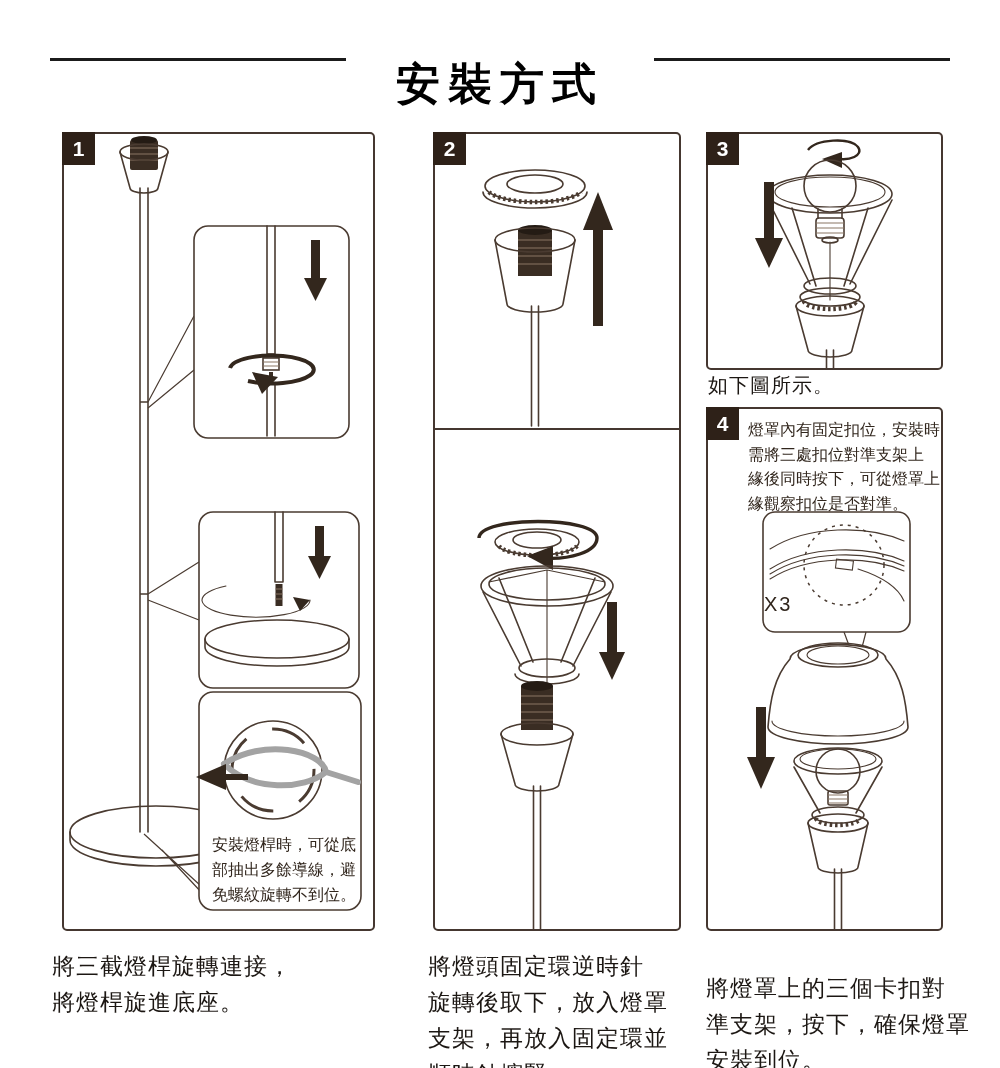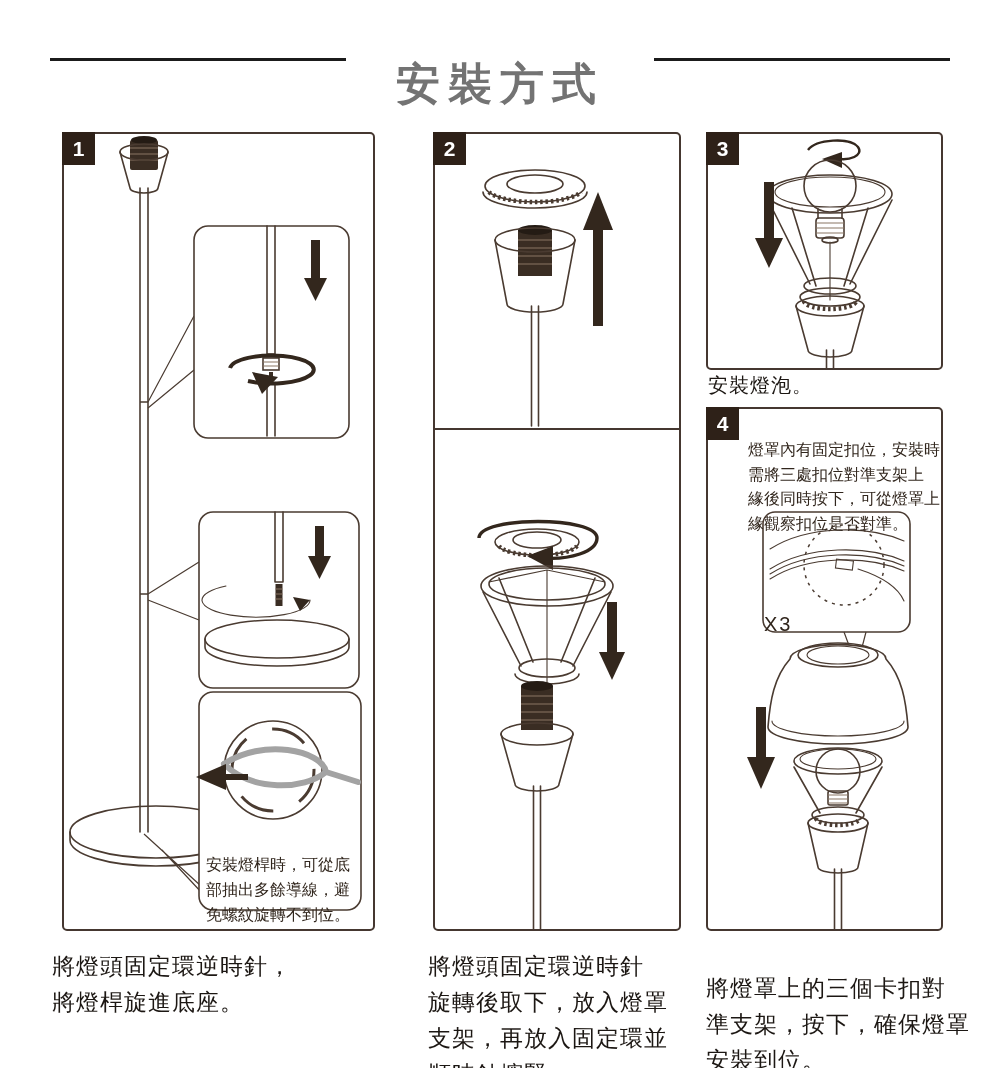--- a/index.html
+++ b/index.html
@@ -1,35 +1,35 @@
 <!DOCTYPE html>
 <html><head>
 <meta charset="utf-8">
 <style>
   html,body{margin:0;padding:0;background:#fff;}
   .page{position:relative;width:1000px;height:1068px;background:#fff;overflow:hidden;
         font-family:"Liberation Sans","DejaVu Sans",sans-serif;color:#231c16;}
   
   .title{position:absolute;left:0;right:0;top:26px;text-align:center;
-         font-size:44px;font-weight:700;letter-spacing:8px;color:#737373;}
+         font-size:44px;font-weight:700;letter-spacing:8px;color:#000000;}
   .rule{position:absolute;top:58px;height:3px;background:#1b1b1b;}
   .rule-left{left:50px;width:296px;}
   .rule-right{left:654px;width:296px;}
   
   .panel{position:absolute;border:2px solid #453730;border-radius:5px;background:#fff;box-sizing:border-box;}
   #panel1{left:62px;top:132px;width:313px;height:799px;}
   #panel2{left:433px;top:132px;width:248px;height:799px;}
   #panel3{left:706px;top:132px;width:237px;height:238px;}
   #panel4{left:706px;top:407px;width:237px;height:524px;}
   .badge{position:absolute;left:-2px;top:-2px;width:33px;height:33px;background:#2e2118;
          color:#fff;font-size:21px;font-weight:700;display:flex;align-items:center;justify-content:center;}
   .panel svg{position:absolute;left:0;top:0;}
   
-  .note{position:absolute;white-space:pre-line;color:#31261d;margin-top:20px;}
-  #note1{left:142px;top:698px;width:152px;font-size:16px;line-height:25px;}
+  .note{position:absolute;white-space:pre-line;color:#31261d;}
+  #note1{left:148px;top:698px;width:152px;font-size:16px;line-height:25px;}
   #note2{left:9px;top:300px;width:234px;font-size:17px;line-height:26px;}
   #instr4{left:40px;top:9px;width:194px;font-size:16px;line-height:24.5px;}
   #x3{left:56px;top:184px;font-size:20px;letter-spacing:2px;color:#31261d;}
   .divider{position:absolute;left:0;top:294px;width:100%;height:2px;background:#453730;}
   
   .caption{position:absolute;top:948px;white-space:pre-line;font-size:23px;line-height:36px;
            letter-spacing:1px;color:#1c1713;}
   #cap1{left:52px;width:340px;}
   #cap2{left:428px;width:280px;}
   #cap3{left:706px;width:270px;margin-top:22px;}
@@ -217,21 +217,21 @@
       </g>
       <path class="ln" d="M118.5,216 V234 M125.5,216 V234"></path>
       <g>
         <rect class="arrow" x="56" y="48" width="10" height="56"></rect>
         <polygon class="arrow" points="47,104 75,104 61,134"></polygon>
       </g>
     </svg>
     <div class="badge">3</div>
   </div>
 
-  <div id="capBulb">安裝燈泡。</div>
+  <div id="capBulb">如下圖所示。</div>
 
   <div class="panel" id="panel4">
     <svg width="233" height="520" viewBox="0 0 233 520">
 
       <g>
         <rect x="55" y="103" width="147" height="120" rx="12" fill="#fff" stroke="#4a3b31" stroke-width="1.6"></rect>
         <path class="thin" d="M62,140 C100,116 160,116 196,132"></path>
         <path class="thin" d="M62,160 C100,136 160,136 196,152 M62,165 C100,141 160,141 196,157 M62,170 C100,146 160,146 196,162"></path>
         <path class="thin" d="M150,160 C175,168 190,178 196,192"></path>
         <rect class="thin" x="128" y="151" width="17" height="9" transform="rotate(7 136 155)" stroke="#4a3b31" fill="#fff"></rect>
@@ -265,21 +265,21 @@
       </g>
     </svg>
     <div class="badge">4</div>
     <div class="note" id="instr4">燈罩內有固定扣位，安裝時
 需將三處扣位對準支架上
 緣後同時按下，可從燈罩上
 緣觀察扣位是否對準。</div>
     <div class="note" id="x3">X3</div>
   </div>
 
-  <div class="caption" id="cap1">將燈頭固定環逆時針，
+  <div class="caption" id="cap1">將三截燈桿旋轉連接，
 將燈桿旋進底座。</div>
   <div class="caption" id="cap2">將燈頭固定環逆時針
 旋轉後取下，放入燈罩
 支架，再放入固定環並
 順時針擰緊。</div>
   <div class="caption" id="cap3">將燈罩上的三個卡扣對
 準支架，按下，確保燈罩
 安裝到位。</div>
 
 </div>

